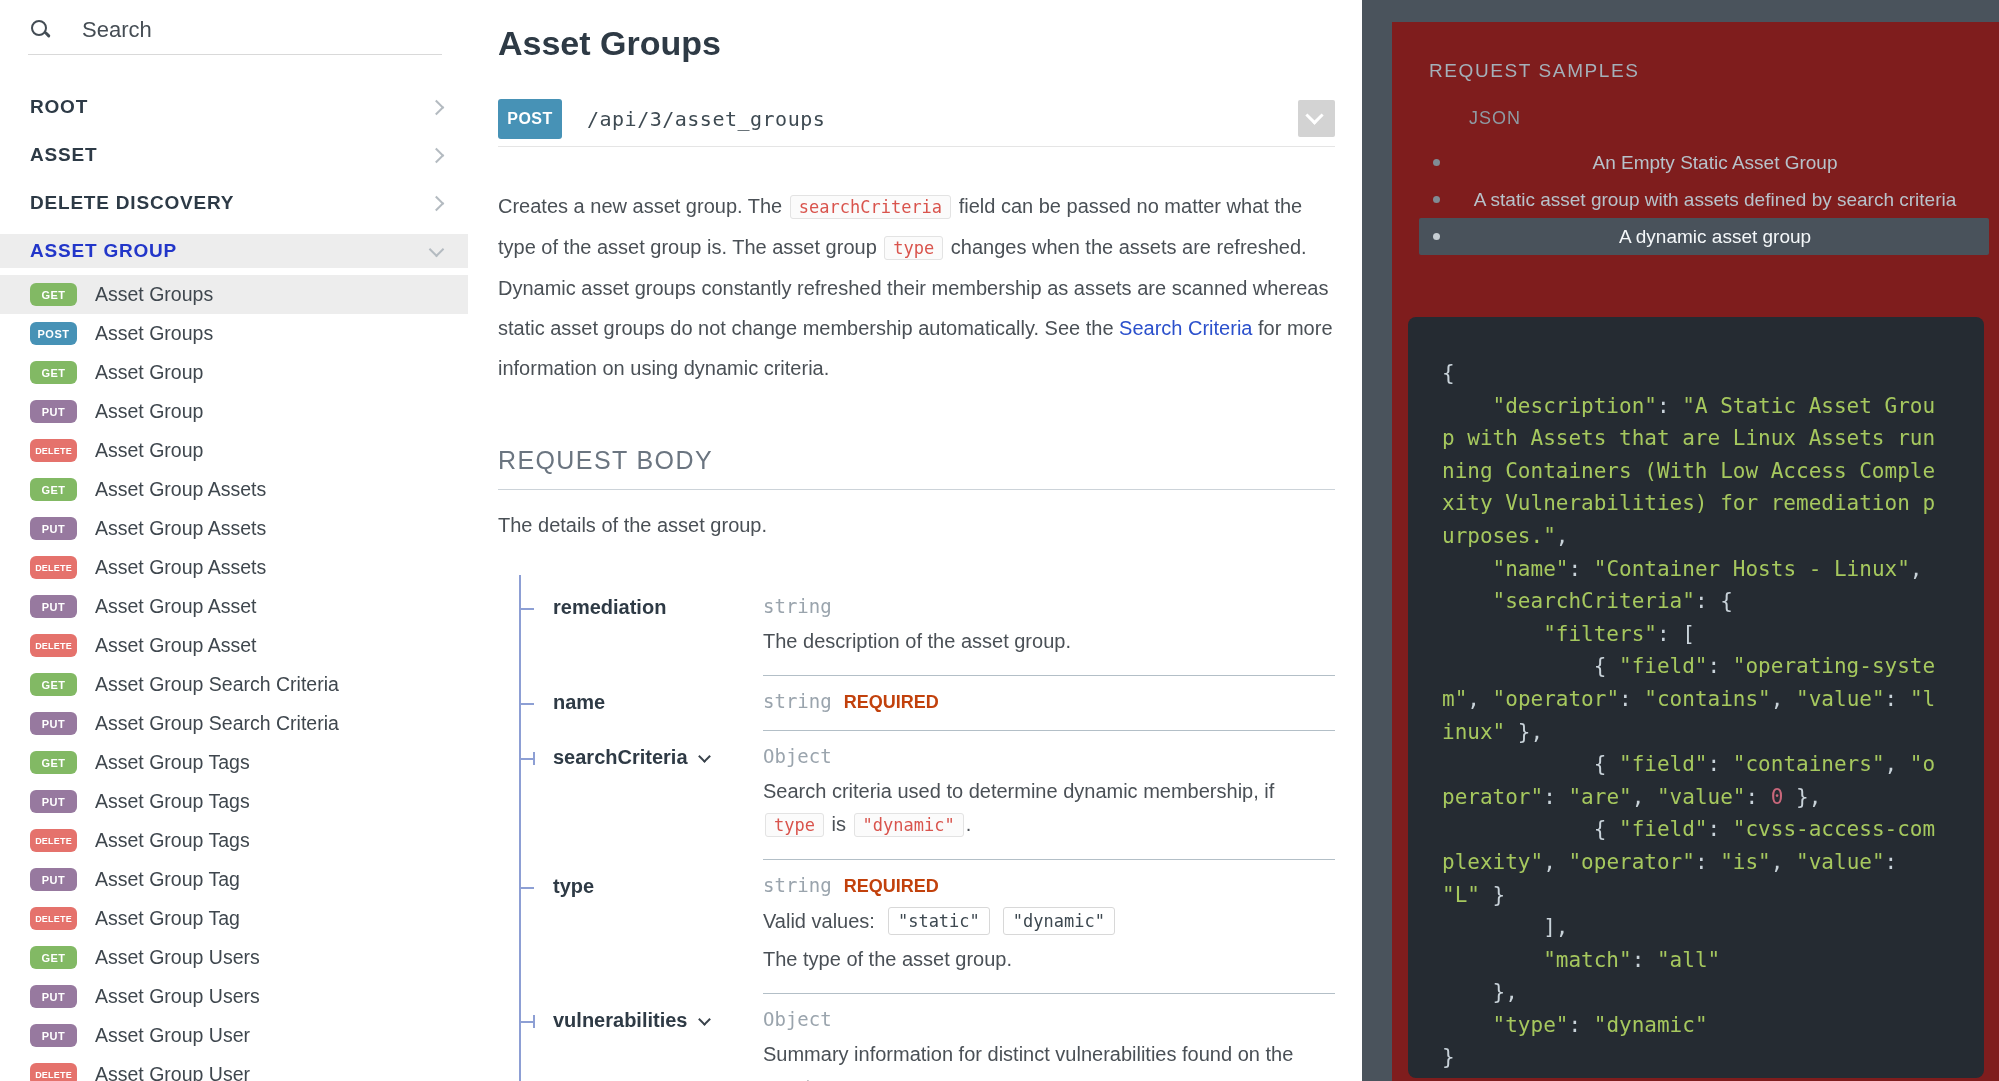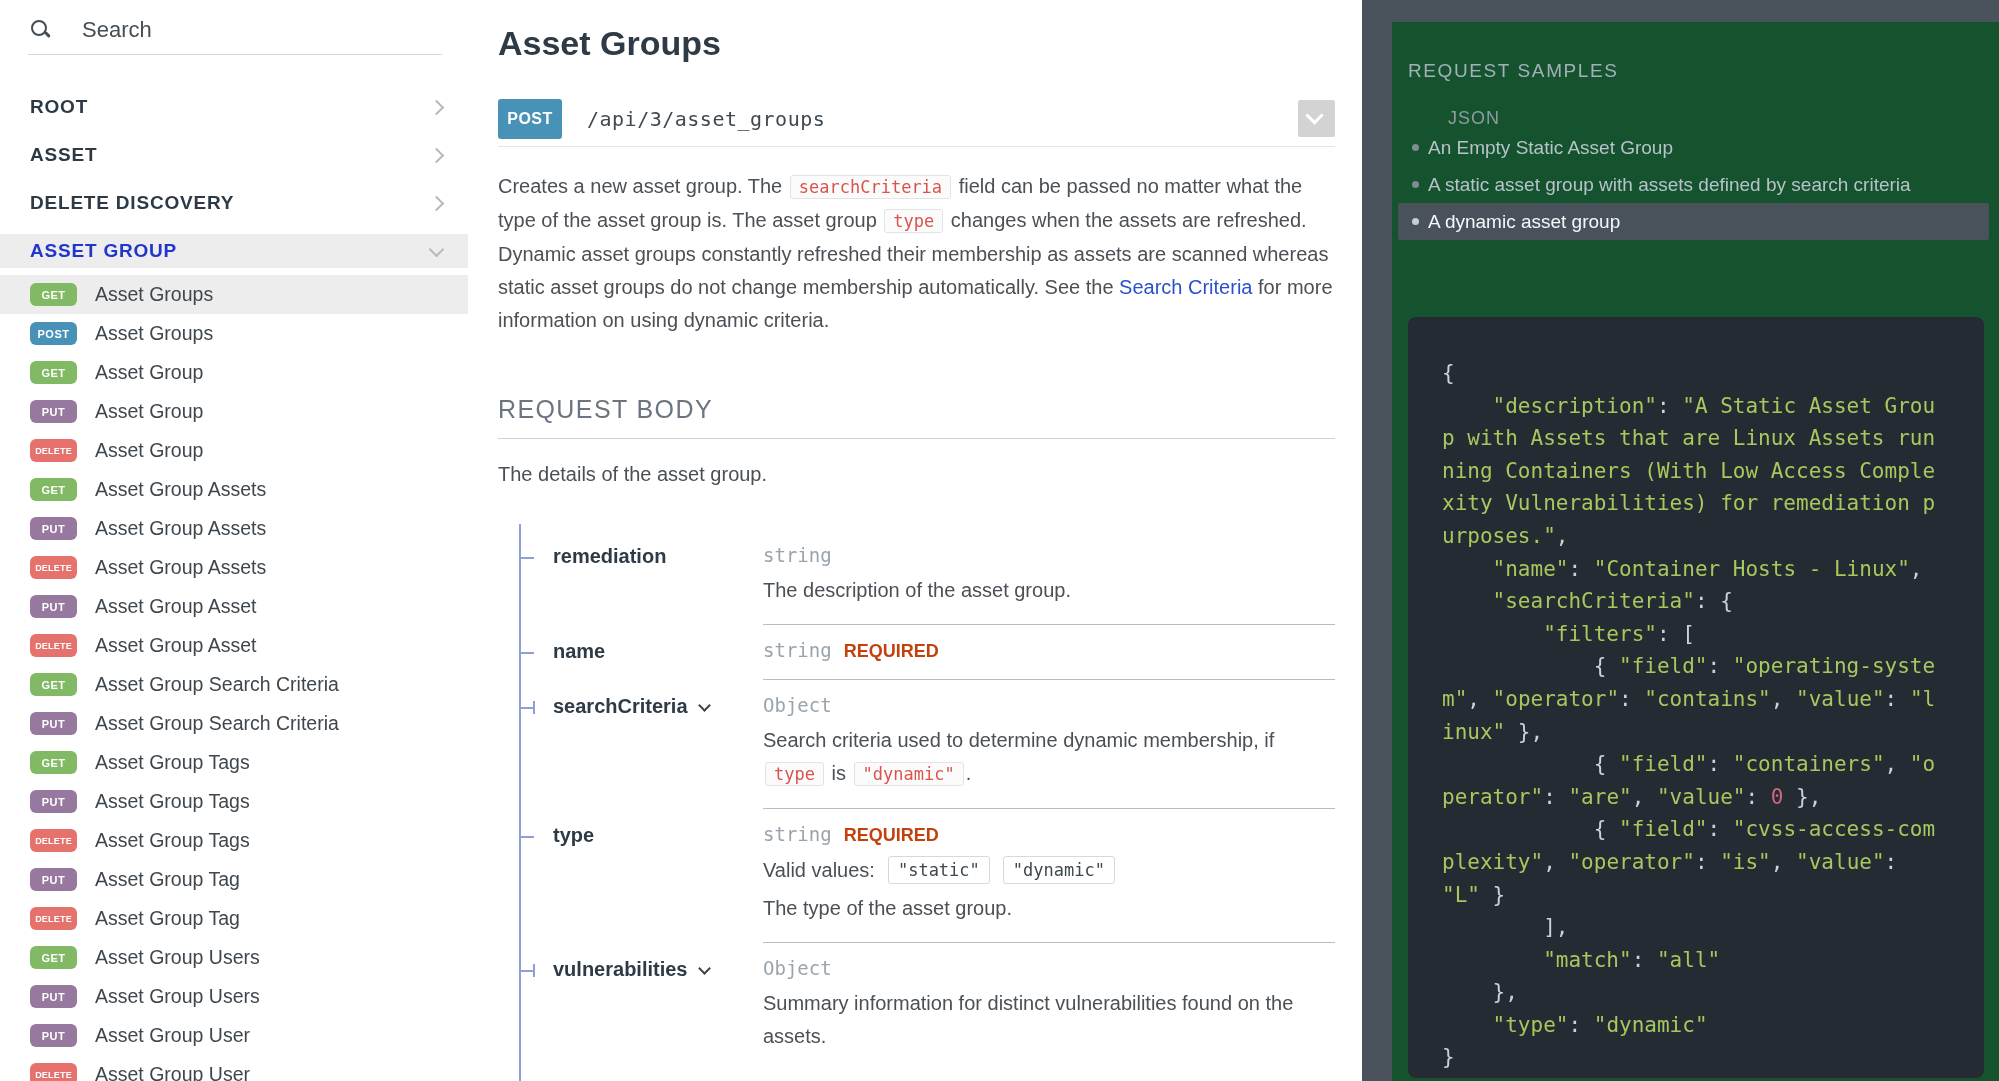--- a/index.html
+++ b/index.html
@@ -46,21 +46,21 @@
   .method-pill { display:inline-flex; align-items:center; justify-content:center; width:64px; height:40px;
     background:#4792b6; color:#fff; font-size:16px; font-weight:700; border-radius:3px; letter-spacing:0.5px; }
   .endpoint-path { margin-left:25px; font-family:"DejaVu Sans Mono", monospace; font-size:20px;
     color:#3e4a52; letter-spacing:0.5px; }
   .expand-btn { position:absolute; right:0; top:1px; width:37px; height:37px; background:#d3d3d3;
     border:none; border-radius:2px; cursor:pointer; }
   .expand-btn .chev-white { position:absolute; left:10px; top:9px; width:13px; height:13px;
     border-right:3px solid #fff; border-bottom:3px solid #fff; transform:rotate(45deg); }
   .ep-div { height:1px; background:#e5e5e5; margin-top:7px; }
 
-  .desc-par { margin-top:23px; font-size:20px; line-height:33px; color:#4a5056; }
+  .desc-par { margin-top:39px; font-size:20px; line-height:40px; color:#4a5056; }
   .ichip { font-family:"DejaVu Sans Mono", monospace; font-size:17px; color:#d9544d;
     background:#fbfbfb; border:1px solid #e3e3e3; border-radius:3px; padding:1px 8px; margin:0 2px; }
   a.doc-link { color:#2b50cc; text-decoration:none; }
 
   .rb-heading { margin-top:58px; font-size:25px; font-weight:400; color:#6b7580; letter-spacing:1.4px;
     padding-bottom:14px; border-bottom:1px solid #ccd3d9; }
   .rb-intro { margin-top:24px; font-size:20px; color:#4a5056; }
 
   .tree { position:relative; margin-top:44px; margin-left:21px; padding-left:34px; }
   .tree::before { content:''; position:absolute; left:0; top:-6px; width:2px; height:1600px; background:#8d9fd4; }
@@ -76,24 +76,24 @@
   .ftype { font-family:"DejaVu Sans Mono", monospace; font-size:19px; color:#9aa4ad; }
   .freq { margin-left:12px; font-size:18px; font-weight:700; color:#c2410c; }
   .fdesc { margin-top:8px; font-size:20px; line-height:33px; color:#4a5056; }
   .fvalid { margin-top:10px; font-size:20px; color:#4a5056; display:flex; align-items:center; }
   .vchip { font-family:"DejaVu Sans Mono", monospace; font-size:17px; color:#3d4850; background:#fff;
     border:1px solid #d8d8d8; border-radius:3px; padding:3px 9px; margin-left:13px; }
   .fdiv { height:1px; background:#b3bfc7; margin-top:17px; }
 
   
   .samples { position:absolute; left:1362px; top:0; width:637px; height:1081px; background:#4a535c; }
-  .samples-inner { position:absolute; left:30px; top:22px; right:0; bottom:0; background:#14532d; }
+  .samples-inner { position:absolute; left:30px; top:22px; right:0; bottom:0; background:#7f1d1d;padding-left:21px; }
   .rs-heading { margin:38px 0 0 16px; font-size:19px; letter-spacing:1.6px; color:#a4b0b9; font-weight:500; }
   .rs-lang { margin:26px 0 0 56px; font-size:18px; letter-spacing:1px; color:#8f9aa3; font-weight:500; }
-  .rs-list { list-style:none; margin-top:0; }
+  .rs-list { list-style:none; margin-top:15px;text-align:center; }
   .rs-list li { position:relative; margin:0 10px 0 6px; padding:5px 8px 5px 30px; font-size:19px;
     line-height:27px; color:#b7c2ca; cursor:pointer; }
   .rs-list li::before { content:''; position:absolute; left:14px; top:15px; width:7px; height:7px;
     border-radius:50%; background:#808b94; }
   .rs-list li.active { background:#49525b; color:#f4f7f9; border-radius:2px; }
   .rs-list li.active::before { background:#c6cdd3; }
 
   .codeblock { position:absolute; left:16px; right:15px; top:295px; bottom:3px; background:#252b32;
     border-radius:8px; padding:40px 10px 0 34px; overflow:hidden; }
   .codeblock pre { font-family:"DejaVu Sans Mono", monospace; font-size:21px; line-height:32.6px;

